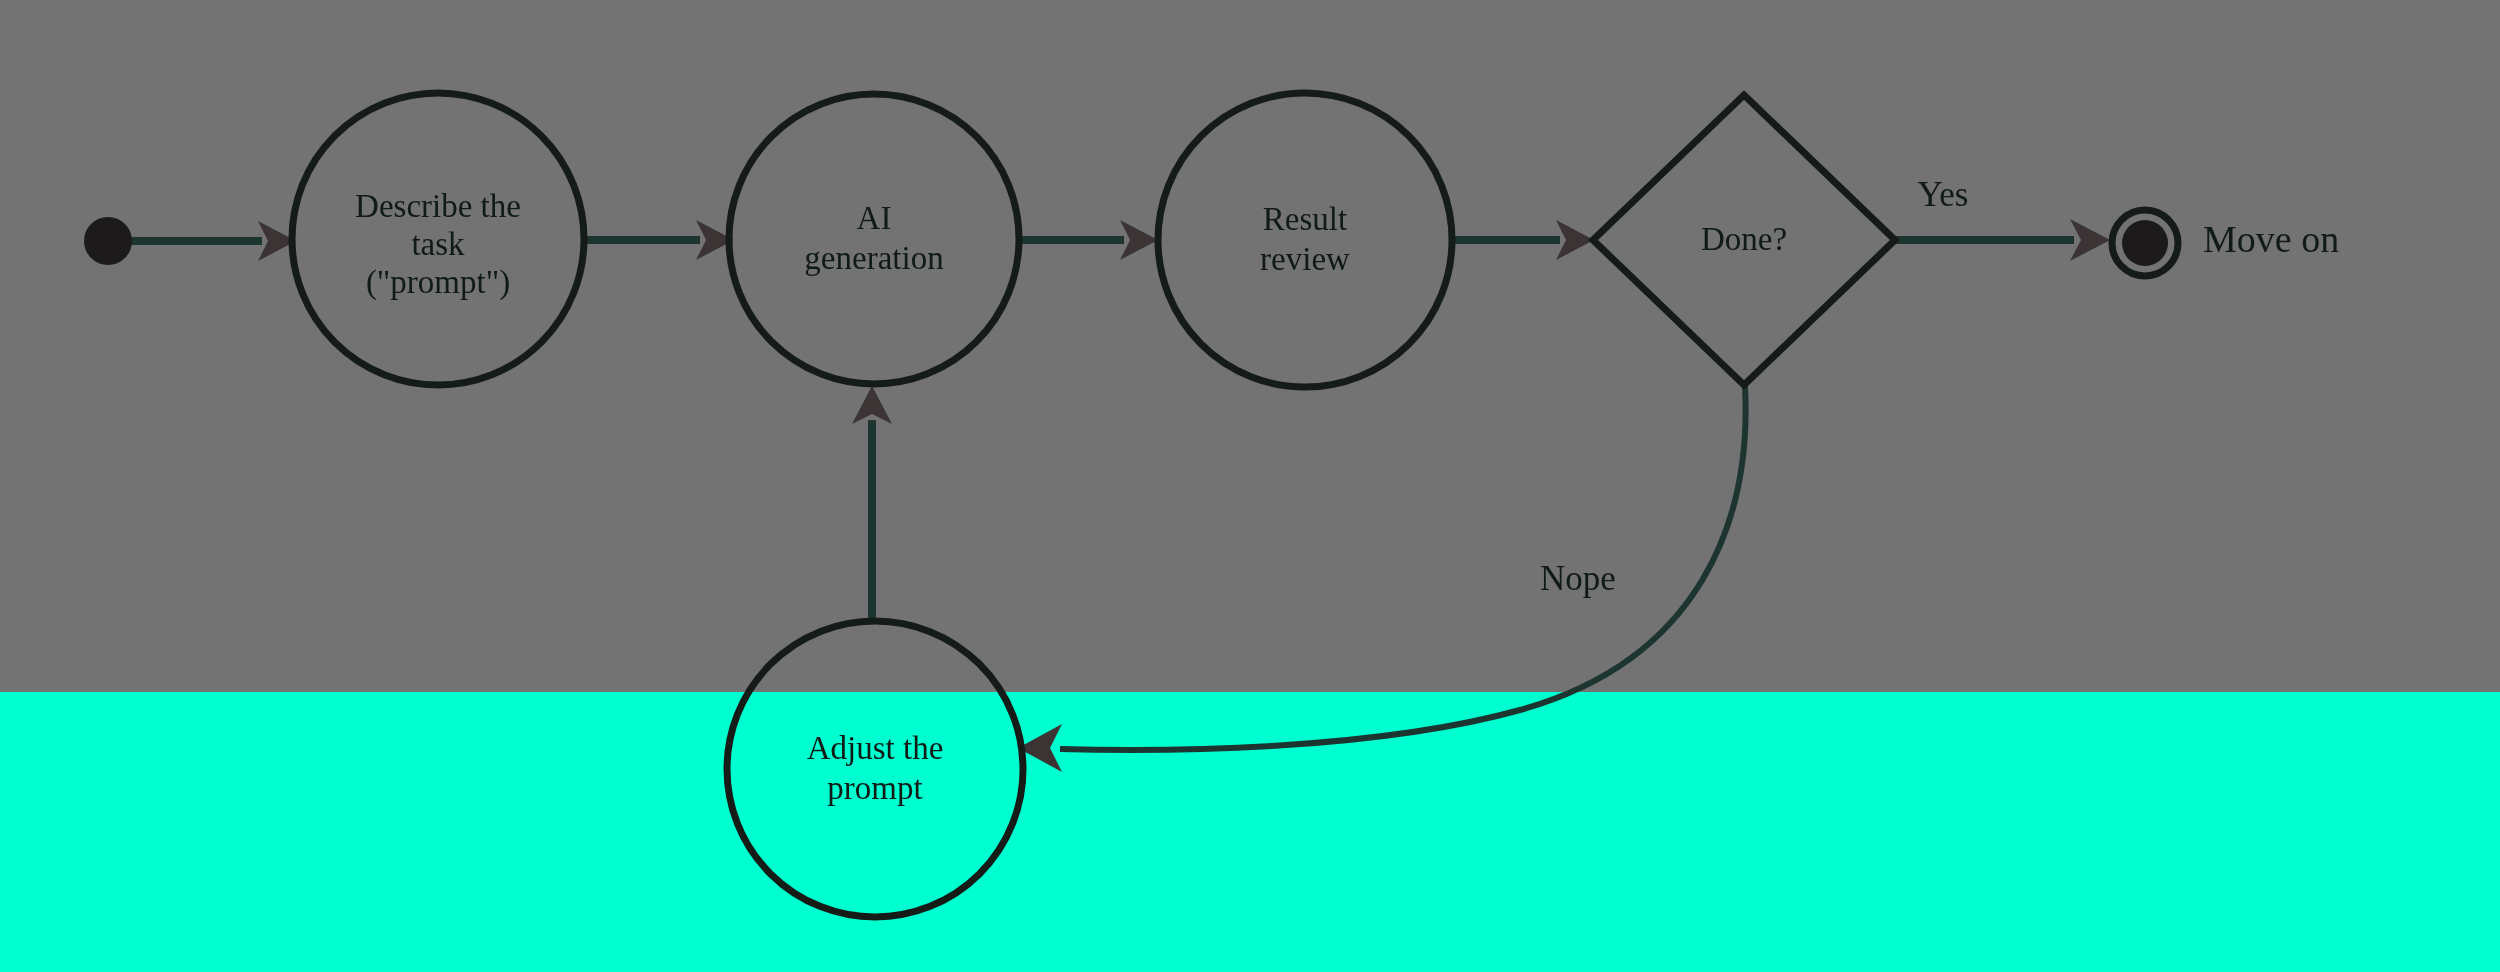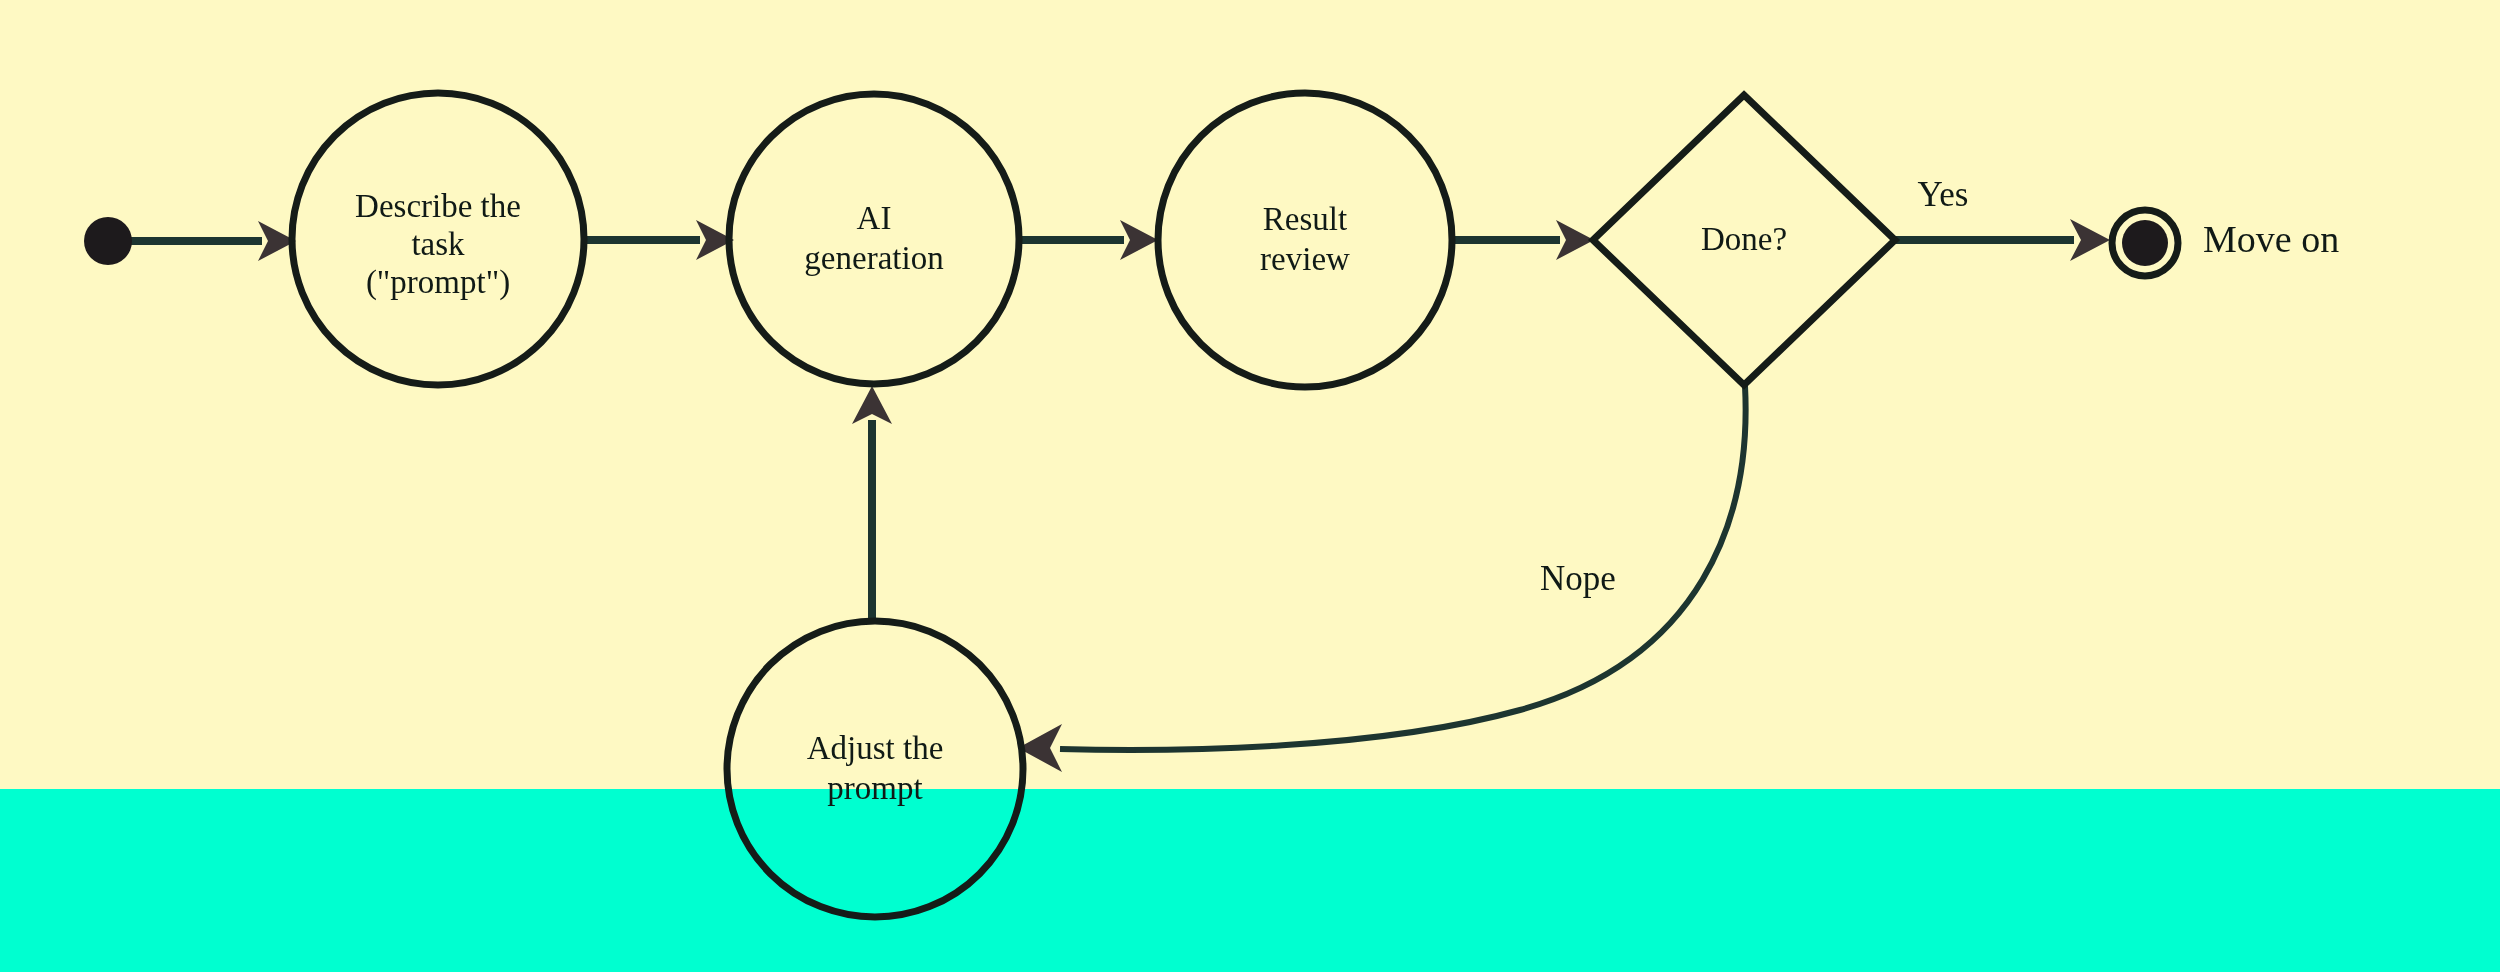--- a/index.html
+++ b/index.html
@@ -9,22 +9,22 @@
   }
   body {
     width: 2500px;
     height: 972px;
     overflow: hidden;
     font-family: "Liberation Serif", "DejaVu Serif", serif;
   }
   #canvas {
     position: relative;
     width: 2500px;
-    height: 789px;
-    background: #fef9c3;
+    height: 692px;
+    background: #737373;
   }
   svg#flow {
     position: absolute;
     inset: 0;
     width: 2500px;
     height: 972px;
     display: block;
   }
   .node-shape {
     fill: none;

